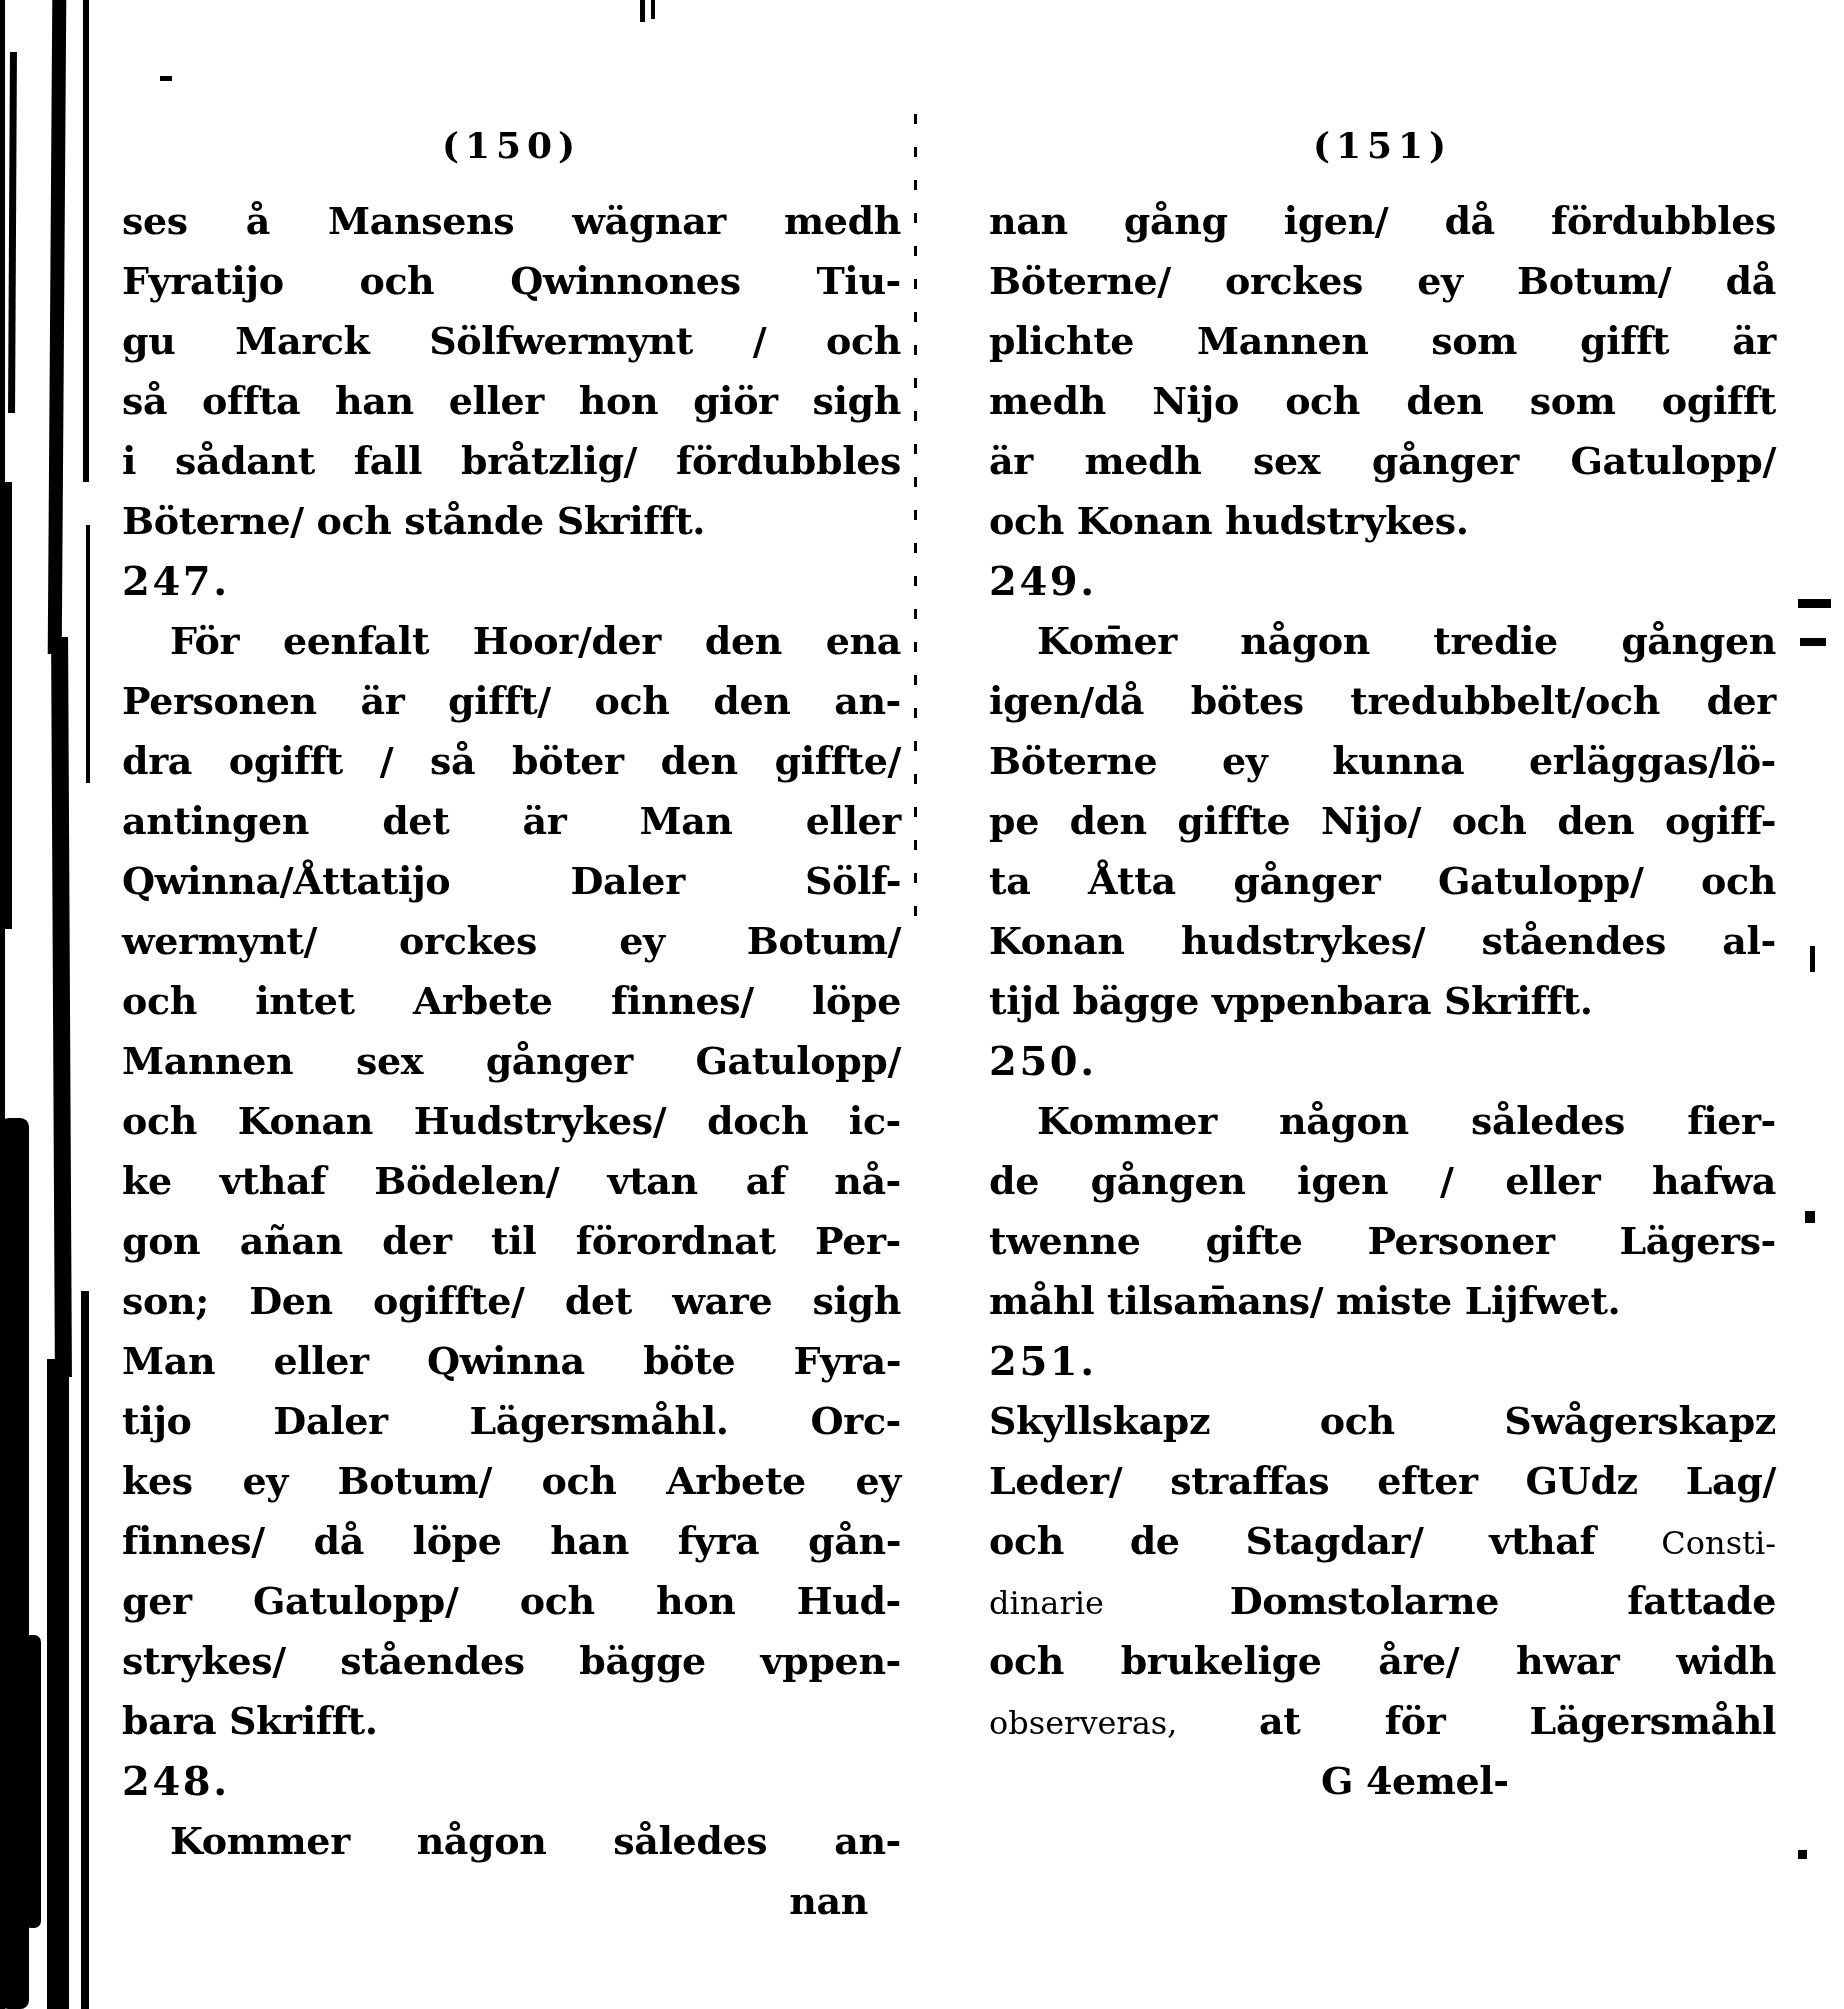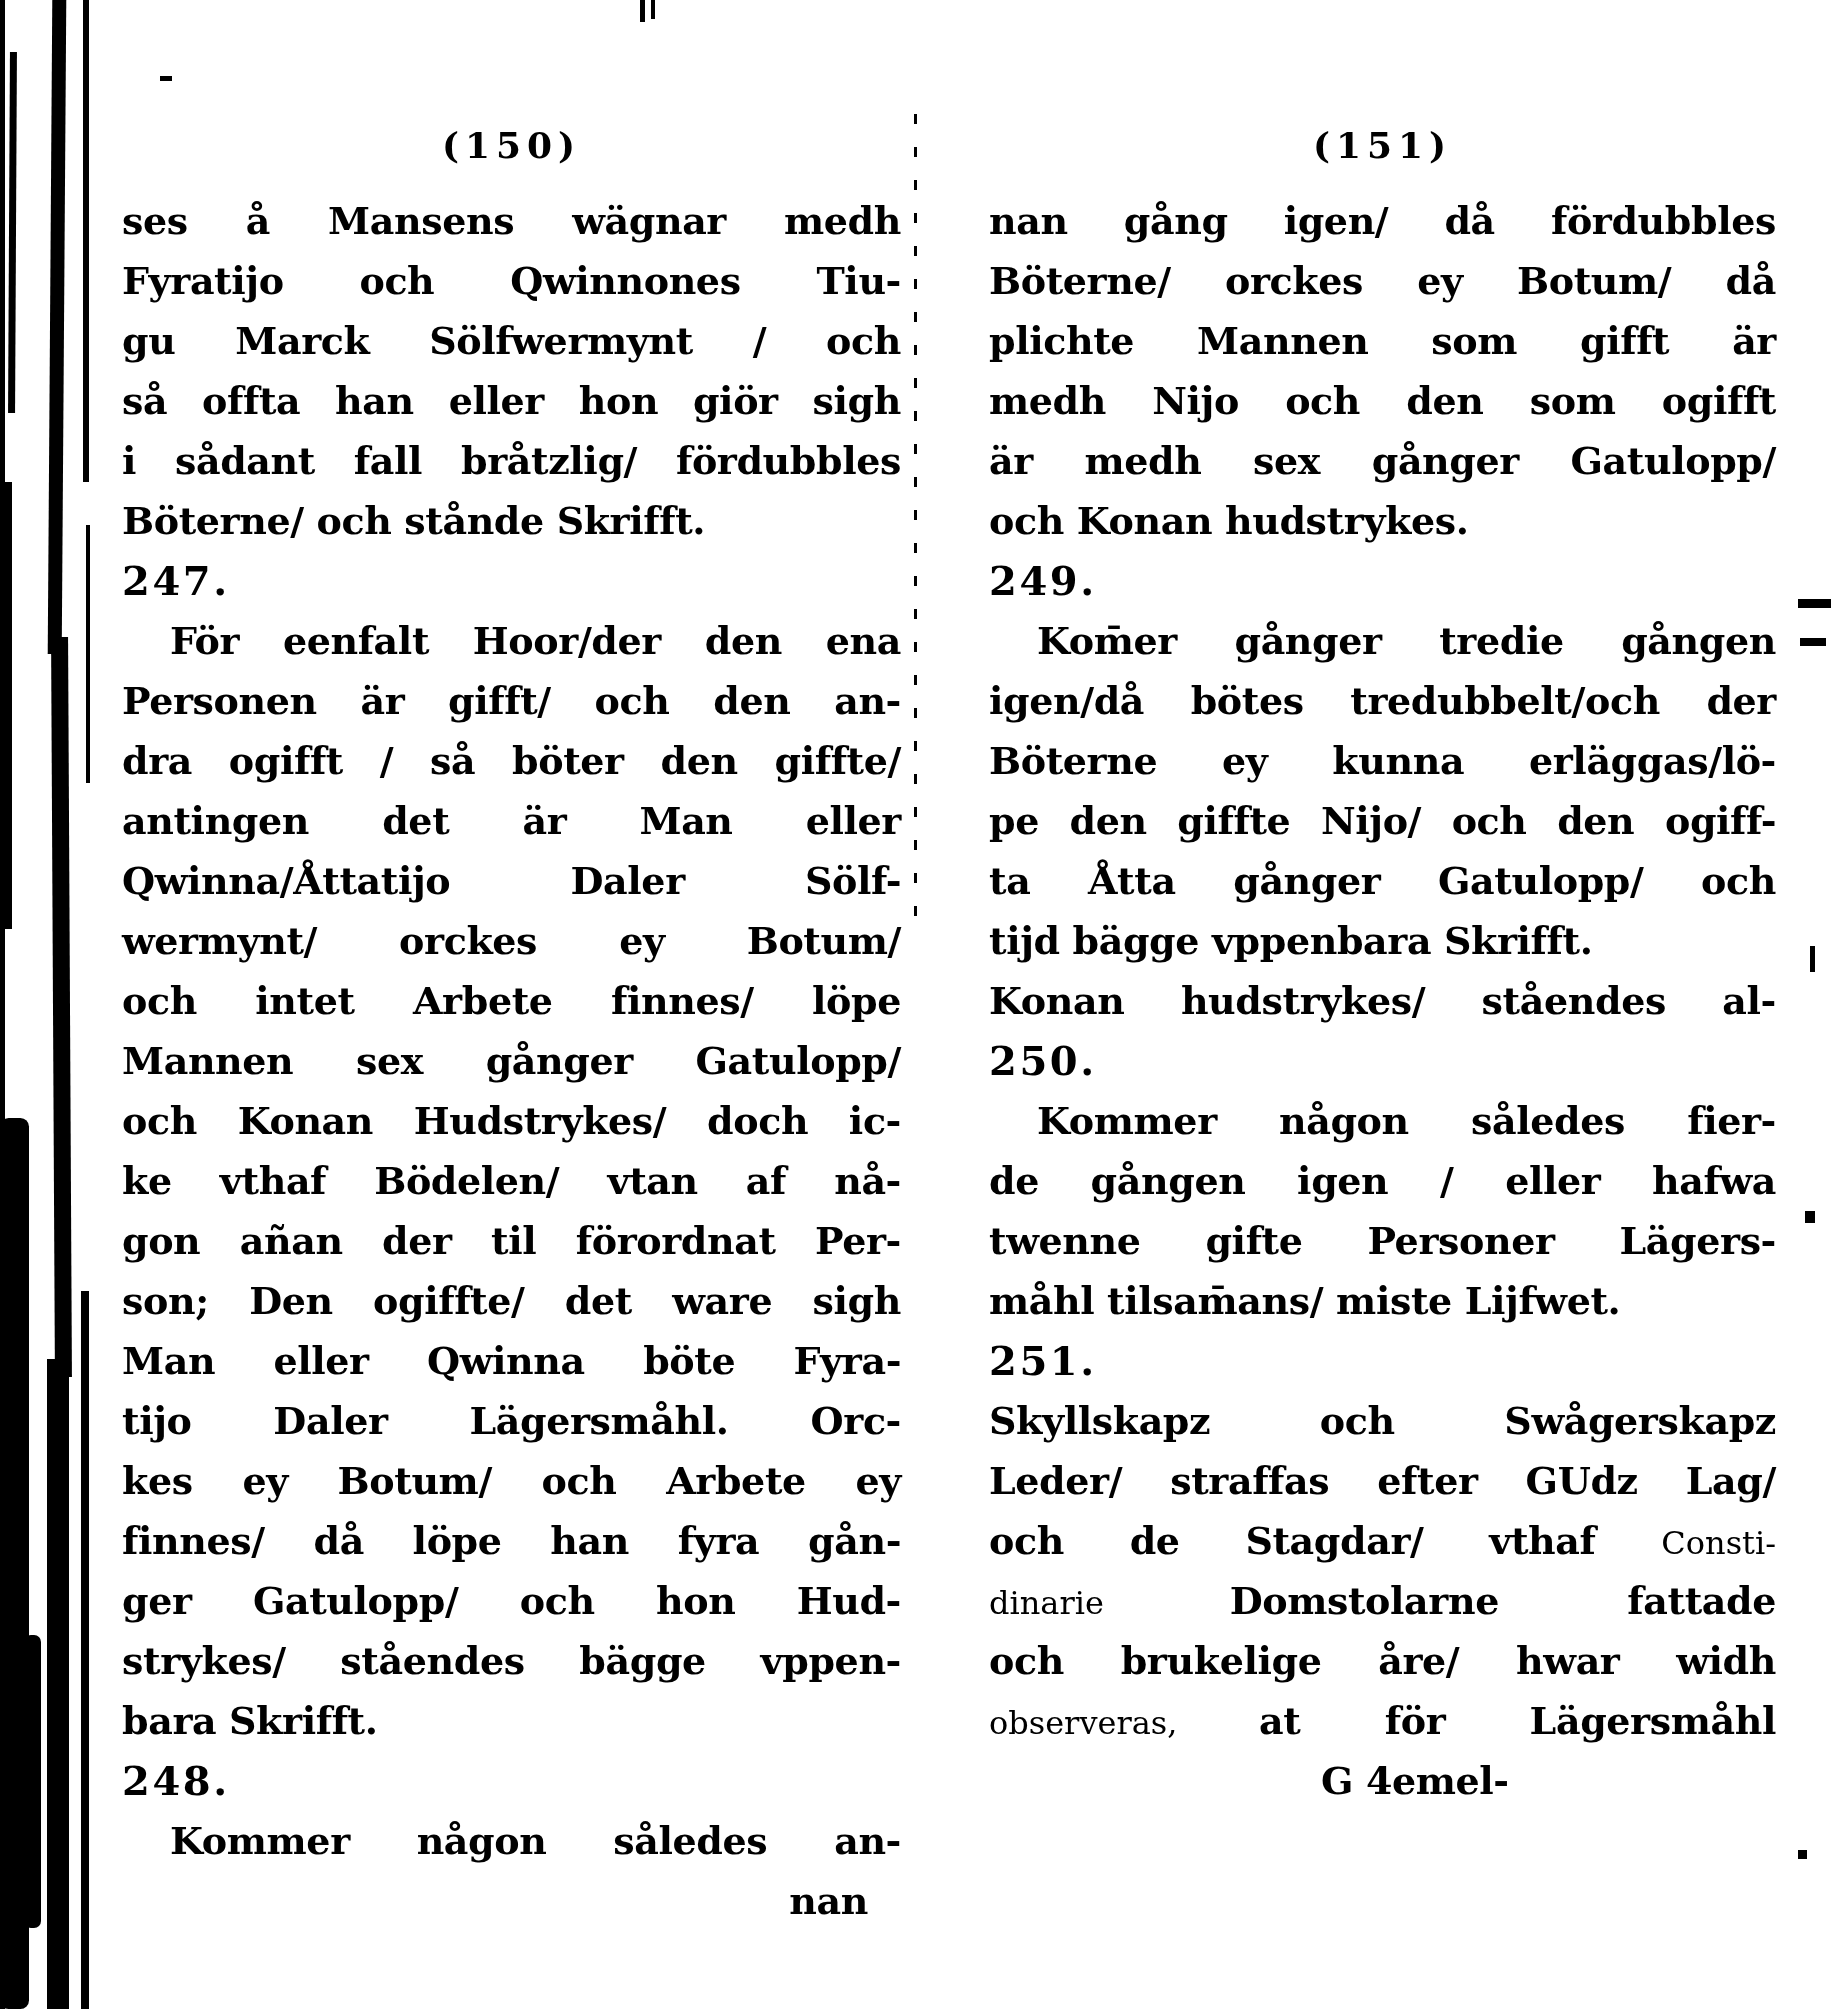--- a/index.html
+++ b/index.html
@@ -96,27 +96,27 @@
 <div class="col" id="right-col">
   <div class="pagenum">(151)</div>
   <div>
       <div class="line j"><span class="seg-b">nan gång igen/ då fördubbles</span></div>
       <div class="line j"><span class="seg-b">Böterne/ orckes ey Botum/ då</span></div>
       <div class="line j"><span class="seg-b">plichte Mannen som gifft är</span></div>
       <div class="line j"><span class="seg-b">medh Nijo och den som ogifft</span></div>
       <div class="line j"><span class="seg-b">är medh sex gånger Gatulopp/</span></div>
       <div class="line l"><span class="seg-b">och Konan hudstrykes.</span></div>
       <div class="line sec"><span class="seg-b">249.</span></div>
-      <div class="line ji"><span class="seg-b">Kom̄er gånger tredie gången</span></div>
+      <div class="line ji"><span class="seg-b">Kom̄er någon tredie gången</span></div>
       <div class="line j"><span class="seg-b">igen/då bötes tredubbelt/och der</span></div>
       <div class="line j"><span class="seg-b">Böterne ey kunna erläggas/lö-</span></div>
       <div class="line j"><span class="seg-b">pe den giffte Nijo/ och den ogiff-</span></div>
       <div class="line j"><span class="seg-b">ta Åtta gånger Gatulopp/ och</span></div>
+      <div class="line j"><span class="seg-b">Konan hudstrykes/ ståendes al-</span></div>
       <div class="line l"><span class="seg-b">tijd bägge vppenbara Skrifft.</span></div>
-      <div class="line j"><span class="seg-b">Konan hudstrykes/ ståendes al-</span></div>
       <div class="line sec"><span class="seg-b">250.</span></div>
       <div class="line ji"><span class="seg-b">Kommer någon således fier-</span></div>
       <div class="line j"><span class="seg-b">de gången igen / eller hafwa</span></div>
       <div class="line j"><span class="seg-b">twenne gifte Personer Lägers-</span></div>
       <div class="line l"><span class="seg-b">måhl tilsam̄ans/ miste Lijfwet.</span></div>
       <div class="line sec"><span class="seg-b">251.</span></div>
       <div class="line j"><span class="seg-b">Skyllskapz och Swågerskapz</span></div>
       <div class="line j"><span class="seg-b">Leder/ straffas efter GUdz Lag/</span></div>
       <div class="line j"><span class="seg-b">och de Stagdar/ vthaf </span><span class="seg-r">Consti-</span></div>
       <div class="line j"><span class="seg-r">dinarie </span><span class="seg-b">Domstolarne  fattade</span></div>

